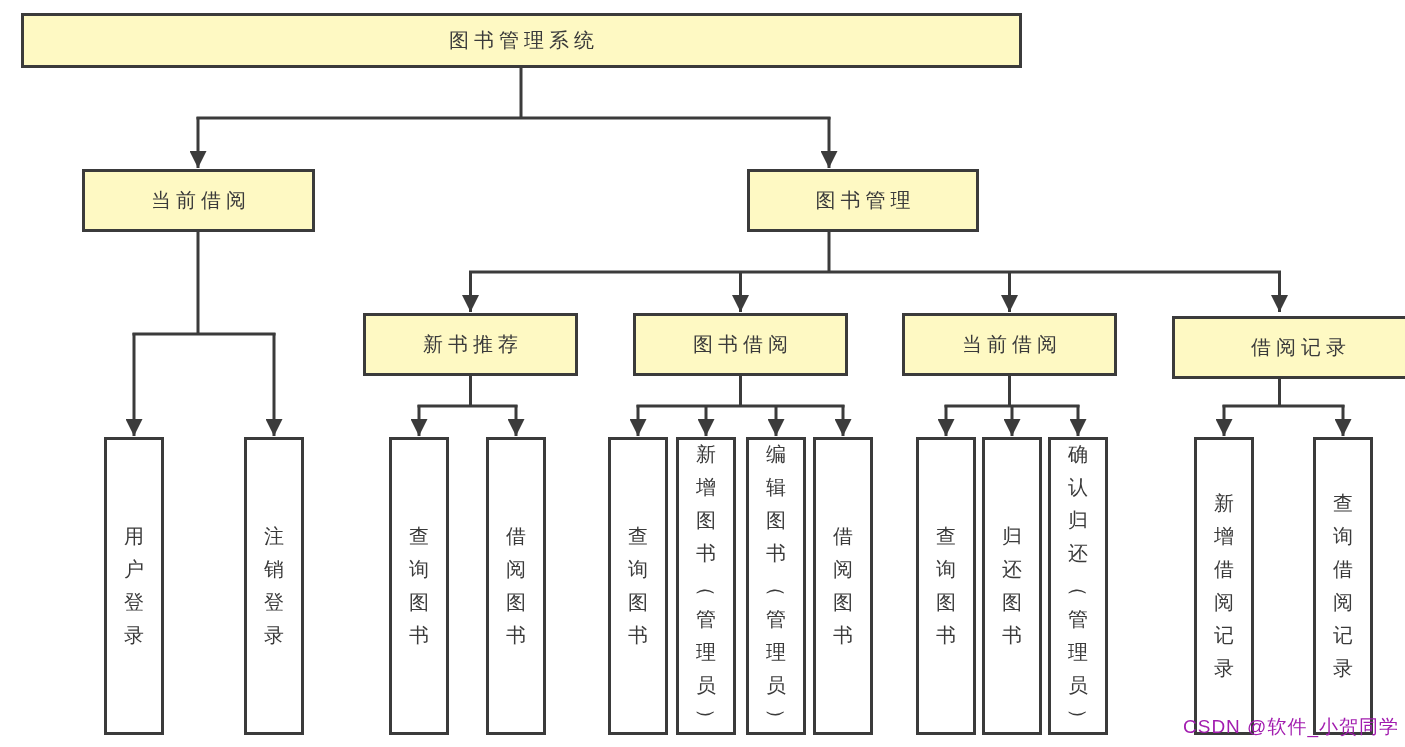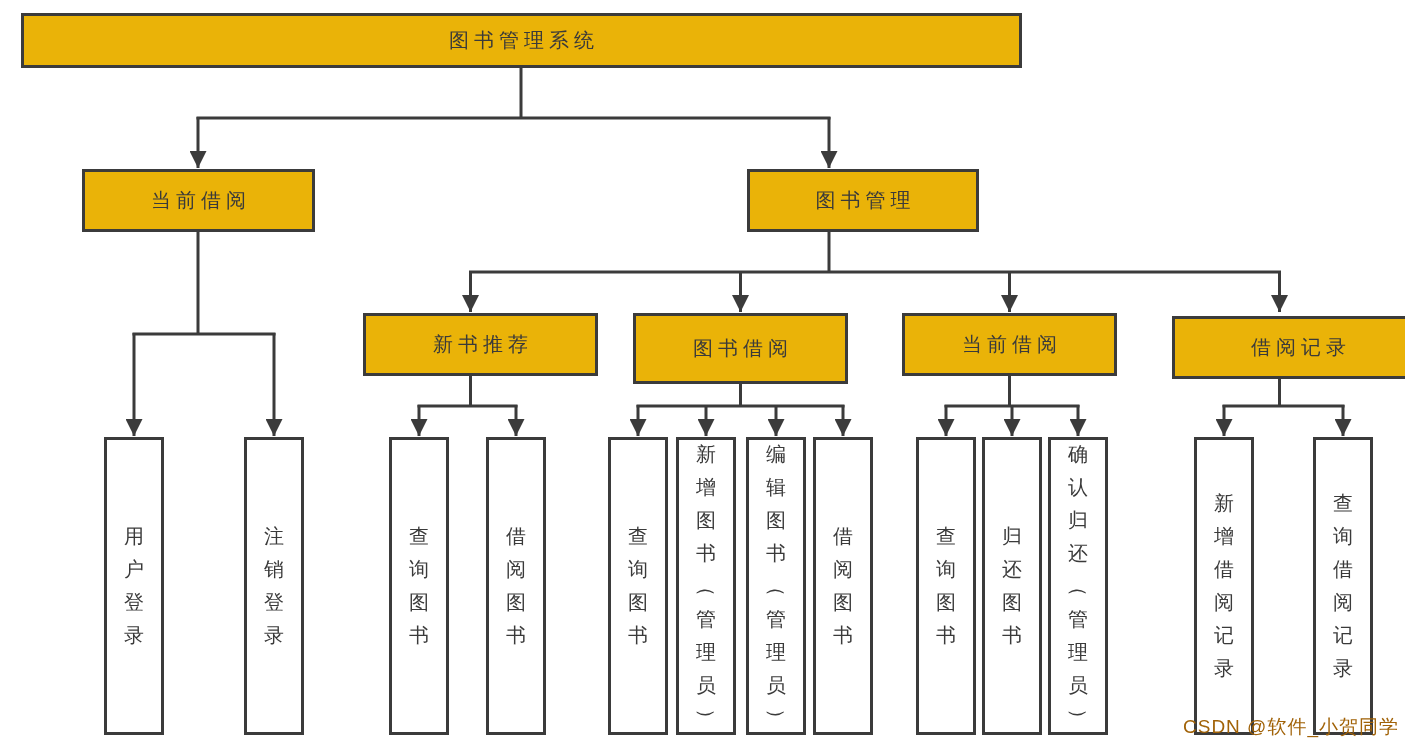--- a/index.html
+++ b/index.html
@@ -2,34 +2,34 @@
 <html><head>
 <meta charset="utf-8">
 <style>
   html,body{margin:0;padding:0;background:#fff;}
   .stage{
     position:relative;width:1405px;height:747px;background:#ffffff;
     font-family:"Liberation Sans","DejaVu Sans",sans-serif;color:#3a3a3a;overflow:hidden;
   }
   .connectors{position:absolute;left:0;top:0;z-index:1;}
   .node{
-    position:absolute;box-sizing:border-box;border:3px solid #3b3b3b;background:#eab308;
+    position:absolute;box-sizing:border-box;border:3px solid #3b3b3b;background:#fef9c3;
     display:flex;align-items:center;justify-content:center;
     font-size:20px;letter-spacing:5px;text-indent:5px;z-index:2;white-space:nowrap;
   }
   .leaf{
     position:absolute;box-sizing:border-box;border:3px solid #3b3b3b;background:#fff;
     display:flex;flex-direction:column;align-items:center;justify-content:center;
     font-size:20px;z-index:2;overflow:hidden;
   }
   .leaf .ch{display:block;height:33px;line-height:33px;width:100%;text-align:center;}
   .leaf .ch.rot{transform:rotate(90deg);}
   .watermark{
     position:absolute;left:1183px;top:714px;font-size:19px;letter-spacing:1px;
-    color:#a16207;z-index:3;white-space:nowrap;
+    color:#a21caf;z-index:3;white-space:nowrap;
   }
 </style>
 </head>
 <body>
 
 <div class="stage">
 
   <svg class="connectors" width="1405" height="747" viewBox="0 0 1405 747" fill="none" stroke="#3b3b3b" stroke-width="3">
     <defs>
       <marker id="arrow" viewBox="0 0 10 10" refX="10" refY="5" markerWidth="26" markerHeight="17" orient="auto" markerUnits="userSpaceOnUse">
@@ -90,22 +90,22 @@
       <path d="M1224 405 V436" marker-end="url(#arrow)"></path>
       <path d="M1343 405 V436" marker-end="url(#arrow)"></path>
     </g>
   </svg>
 
   <div class="node" style="left:21px;top:13px;width:1001px;height:55px">图书管理系统</div>
 
   <div class="node" style="left:82px;top:169px;width:233px;height:63px">当前借阅</div>
   <div class="node" style="left:747px;top:169px;width:232px;height:63px">图书管理</div>
 
-  <div class="node" style="left:363px;top:313px;width:235px;height:63px">新书推荐</div>
-  <div class="node" style="left:633px;top:313px;width:215px;height:71px">图书借阅</div>
+  <div class="node" style="left:363px;top:313px;width:215px;height:63px">新书推荐</div>
+  <div class="node" style="left:633px;top:313px;width:215px;height:63px">图书借阅</div>
   <div class="node" style="left:902px;top:313px;width:215px;height:63px">当前借阅</div>
   <div class="node" style="left:1172px;top:316px;width:253px;height:63px">借阅记录</div>
 
   <div class="leaf v-text" style="left:104px;top:437px;width:60px;height:298px">
       <span class="ch">用</span>
       <span class="ch">户</span>
       <span class="ch">登</span>
       <span class="ch">录</span>
     </div>
   <div class="leaf v-text" style="left:244px;top:437px;width:60px;height:298px">

